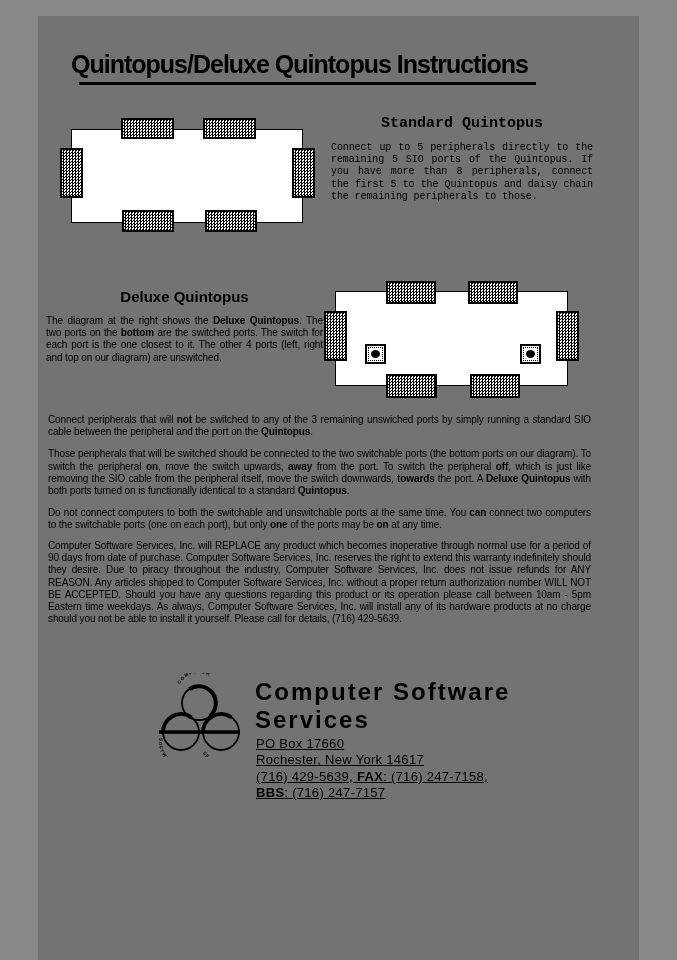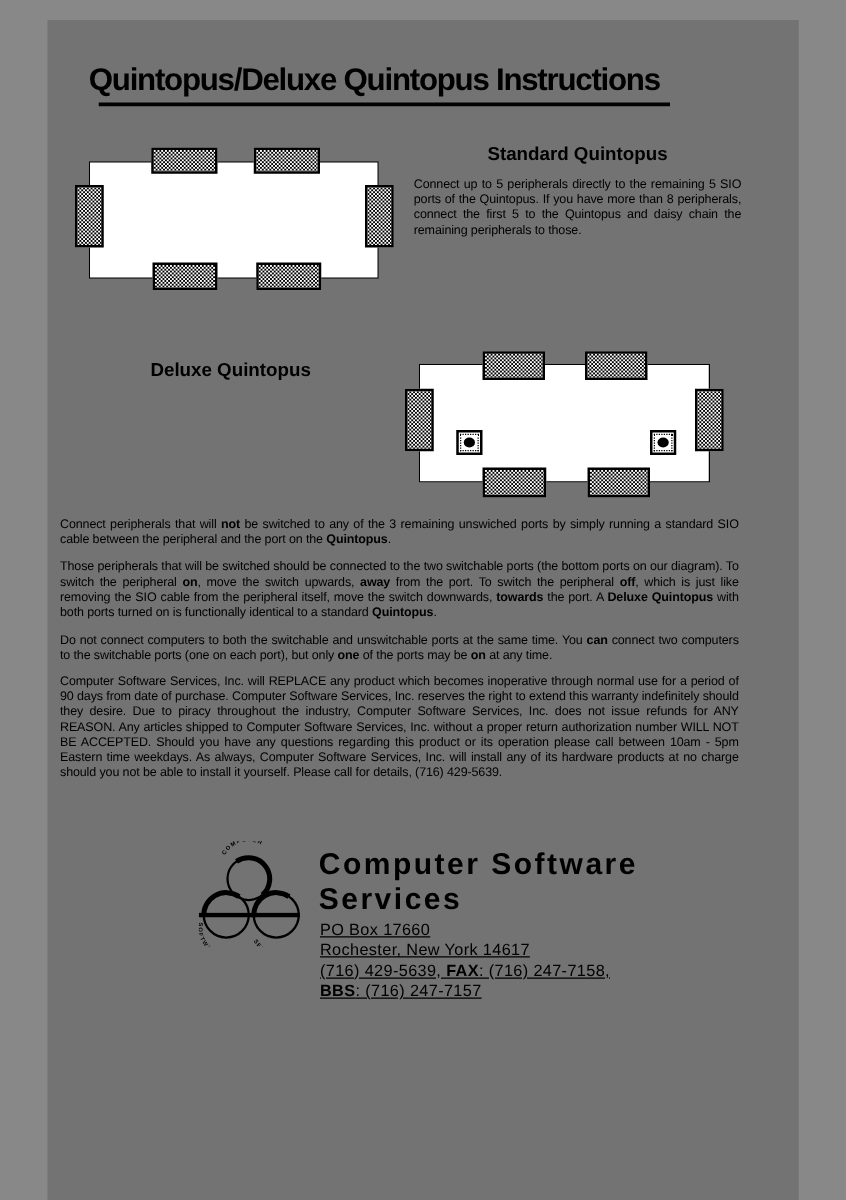--- a/index.html
+++ b/index.html
@@ -47,21 +47,21 @@
     border: 2px solid #000; background: #fff;
     display: flex; align-items: center; justify-content: center;
   }
   .switch-ring {
     width: 15px; height: 14px; border: 1px dotted #000;
     display: flex; align-items: center; justify-content: center;
   }
   .switch-knob { width: 9px; height: 8px; background: #000; border-radius: 50%; }
 
   
-  .std-col { left: 293px; top: 99px; width: 262px; }
+  .std-col { left: 293px; top: 99px; width: 262px; font-family: Liberation Mono, monospace; }
   .dlx-col { left: 8px;  top: 272px; width: 277px; }
   .wide-col { left: 10px; top: 398px; width: 543px; }
   .warranty-col { left: 10px; top: 524px; width: 543px; }
 
   
   .company-name {
     left: 217px; top: 662px; width: 258px;
     font-size: 24px; line-height: 27.5px; letter-spacing: 2px; font-weight: bold;
   }
   .company-address {
@@ -93,20 +93,21 @@
     <div class="port" style="left:145px;top:92px;width:52px;height:22px;"></div>
   </div>
 
   <div class="abs std-col">
     <h2 class="sec-head">Standard Quintopus</h2>
     <p class="body">Connect up to 5 peripherals directly to the remaining 5 SIO ports of the Quintopus.  If you have more than 8 peripherals, connect the first 5 to the Quintopus and daisy chain the remaining peripherals to those.</p>
   </div>
 
   <div class="abs dlx-col">
     <h2 class="sec-head">Deluxe Quintopus</h2>
+    <p class="body">The diagram at the right shows the <b>Deluxe Quintopus</b>.  The two ports on the <b>bottom</b> are the switched ports.  The switch for each port is the one closest to it.  The other 4 ports (left, right and top on our diagram) are unswitched.</p>
   </div>
 
   <div class="diagram" style="left:286px;top:265px;width:256px;height:118px;">
     <div class="outline" style="left:11px;top:10px;width:233px;height:95px;"></div>
     <div class="port" style="left:62px;top:0;width:50px;height:23px;"></div>
     <div class="port" style="left:144px;top:0;width:50px;height:23px;"></div>
     <div class="port" style="left:0;top:30px;width:23px;height:50px;"></div>
     <div class="port" style="left:232px;top:30px;width:23px;height:50px;"></div>
     <div class="switch" style="left:41px;top:63px;">
       <div class="switch-ring">

